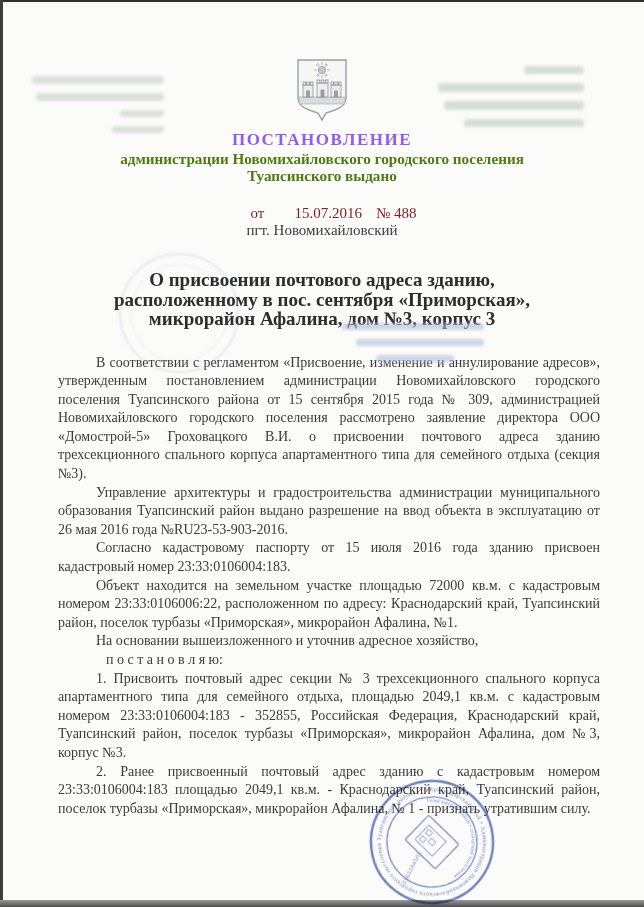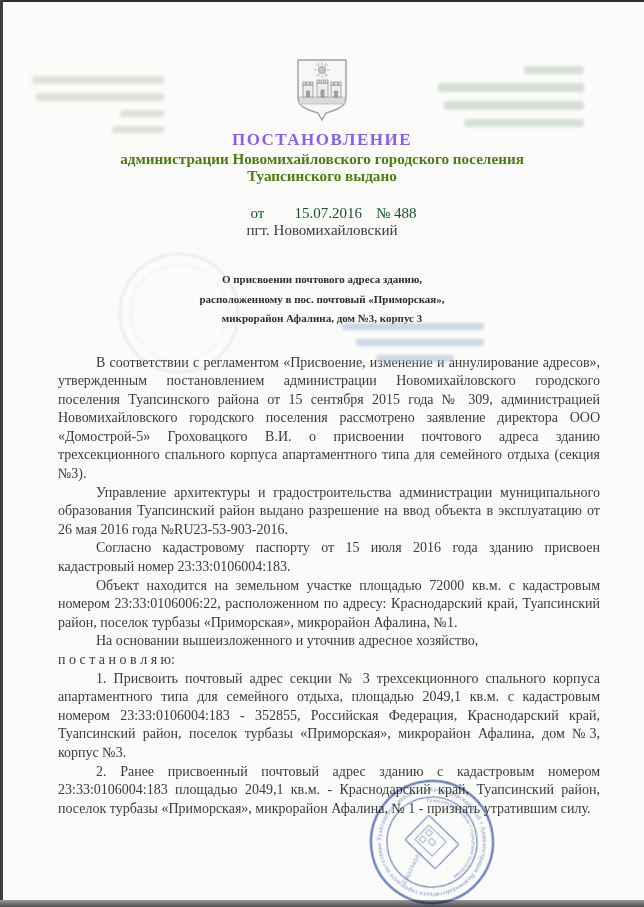--- a/index.html
+++ b/index.html
@@ -11,29 +11,29 @@
   }
   
   .edge-top{position:absolute;top:0;left:0;width:100%;height:2px;background:#2f2f2f;}
   .edge-left{position:absolute;top:0;left:0;width:3px;height:100%;background:#3d3d3d;}
   .edge-bottom{position:absolute;bottom:0;left:0;width:100%;height:7px;
     background:linear-gradient(#9a9a98,#4c4c4c);}
   
   .crest{display:block;margin:56px auto 6px auto;}
   .h-title{ text-align:center;font-weight:bold;font-size:17px;letter-spacing:1.5px;color:#8b5cf6;}
   .h-org{   text-align:center;font-weight:bold;font-size:15.2px;line-height:17px;color:#4d7c0f;}
-  .h-date{  text-align:center;font-size:15px;margin-top:21px;color:#14532d;margin-left:23px;}
+  .h-date{  text-align:center;font-size:15px;margin-top:21px;color:#7f1d1d;margin-left:23px;}
   .h-date .gap1{display:inline-block;width:30px;}
   .h-date .gap2{display:inline-block;width:14px;}
   .h-place{ text-align:center;font-size:15px;}
-  .subject{ text-align:center;font-weight:bold;font-size:11px;line-height:19.5px;margin-top:31px;color:#2d2d2b;}
+  .subject{ text-align:center;font-weight:bold;font-size:19px;line-height:19.5px;margin-top:31px;color:#2d2d2b;}
   
   .body-text{margin:25px 44px 0 58px;font-size:14px;line-height:18.6px;text-align:justify;}
   .body-text p{margin:0;text-indent:38px;}
-  .body-text p.no-indent{text-indent:0;}
+  .body-text p.no-indent{text-indent:0;margin-left:48px;}
   
   .smudge{position:absolute;filter:blur(1.6px);opacity:.6;}
   .smudge .ln{border-radius:3px;margin:0 0 9px auto;}
   .smudge-tl .ln{background:#c9d2c6;}
   .smudge-tr .ln{background:#bccdc2;}
   .smudge-mr .ln{background:#aebfdc;}
   
   .ghost-circle{position:absolute;left:119px;top:253px;width:116px;height:116px;border-radius:50%;
     border:2px solid rgba(110,135,185,.16);filter:blur(1px);}
   .ghost-circle:after{content:"";position:absolute;inset:9px;border-radius:50%;
@@ -121,21 +121,21 @@
   <div class="h-org">Туапсинского выдано</div>
 
   <div class="h-date">
     <span>от</span><span class="gap1"></span><span>15.07.2016</span><span class="gap2"></span><span>№ 488</span>
   </div>
 
   <div class="h-place">пгт. Новомихайловский</div>
 
   <div class="subject">
     <div>О присвоении почтового адреса зданию,</div>
-    <div>расположенному в пос. почтовый «Приморская»,</div>
+    <div>расположенному в пос. сентября «Приморская»,</div>
     <div>микрорайон Афалина, дом №3, корпус 3</div>
   </div>
 
   <div class="body-text">
     <p>В соответствии с регламентом «Присвоение, изменение и аннулирование адресов», утвержденным постановлением администрации Новомихайловского городского поселения Туапсинского района от 15 сентября 2015 года № 309, администрацией Новомихайловского городского поселения рассмотрено заявление директора ООО «Домострой-5»  Гроховацкого В.И. о присвоении почтового адреса зданию трехсекционного спального корпуса апартаментного типа для семейного отдыха (секция №3).</p>
     <p>Управление архитектуры и градостроительства  администрации муниципального образования Туапсинский район выдано разрешение на ввод  объекта в эксплуатацию от 26 мая 2016 года №RU23-53-903-2016.</p>
     <p>Согласно кадастровому паспорту от  15 июля 2016 года зданию присвоен кадастровый номер 23:33:0106004:183.</p>
     <p>Объект находится на земельном участке площадью 72000 кв.м.  с кадастровым номером 23:33:0106006:22, расположенном по адресу: Краснодарский край, Туапсинский район,  поселок турбазы «Приморская», микрорайон Афалина, №1.</p>
     <p>На основании вышеизложенного и уточнив адресное хозяйство,</p>
     <p class="no-indent">п о с т а н о в л я ю:</p>

